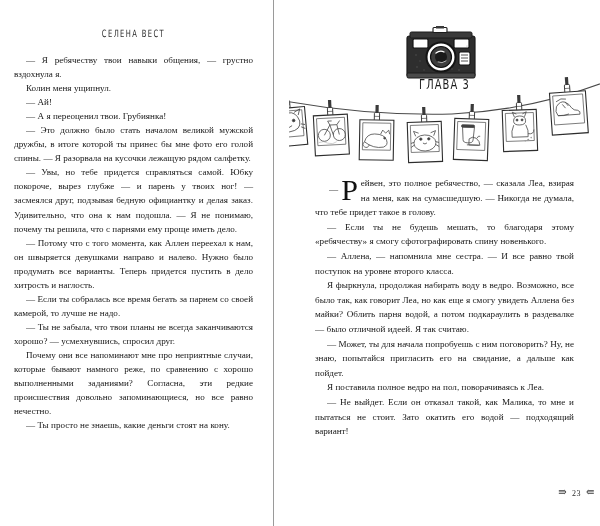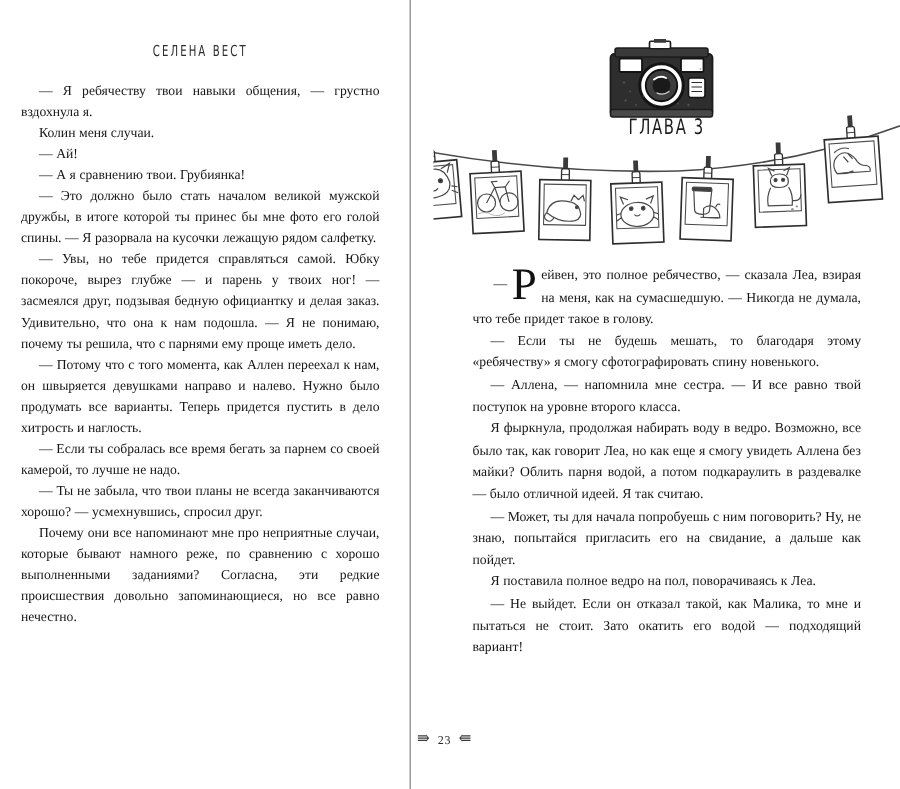--- a/index.html
+++ b/index.html
@@ -124,21 +124,21 @@
     transform: scaleY(1.3);
     transform-origin: center top;
   }
 
   
   .folio {
     position: absolute;
     left: 0;
     right: 0;
     bottom: 28px;
-    text-align: left;
+    text-align: right;
     font-size: 8px;
     color: #2a2a2a;
     letter-spacing: 0.5px;
   }
   .folio .orn {
     font-size: 10px;
     color: #3a3a3a;
     vertical-align: 1px;
     padding: 0 5px;
   }
@@ -147,29 +147,30 @@
 <body>
 
 <div class="spread">
 
   <div class="page page-left">
 
     <div class="running-head">СЕЛЕНА ВЕСТ</div>
 
     <div class="body-text">
       <p>— Я ребячеству твои навыки общения, — грустно вздохнула я.</p>
-      <p>Колин меня случаи.</p>
+      <p>Колин меня ущипнул.</p>
       <p>— Ай!</p>
-      <p>— А я сравнению твои. Грубиянка!</p>
+      <p>— А я переоценил твои. Грубиянка!</p>
       <p>— Это должно было стать началом великой мужской дружбы, в итоге которой ты принес бы мне фото его голой спины. — Я разорвала на кусочки лежащую рядом салфетку.</p>
       <p>— Увы, но тебе придется справляться самой. Юбку покороче, вырез глубже — и парень у твоих ног! — засмеялся друг, подзывая бедную официантку и делая заказ. Удивительно, что она к нам подошла. — Я не понимаю, почему ты решила, что с парнями ему проще иметь дело.</p>
       <p>— Потому что с того момента, как Аллен переехал к нам, он швыряется девушками направо и налево. Нужно было продумать все варианты. Теперь придется пустить в дело хитрость и наглость.</p>
       <p>— Если ты собралась все время бегать за парнем со своей камерой, то лучше не надо.</p>
       <p>— Ты не забыла, что твои планы не всегда заканчиваются хорошо? — усмехнувшись, спросил друг.</p>
       <p>Почему они все напоминают мне про неприятные случаи, которые бывают намного реже, по сравнению с хорошо выполненными заданиями? Согласна, эти редкие происшествия довольно запоминающиеся, но все равно нечестно.</p>
+      <p>— Ты просто не знаешь, какие деньги стоят на кону.</p>
     </div>
   </div>
 
   <div class="gutter-line"></div>
 
   <div class="page page-right">
 
     <div class="chapter-art">
       <svg width="327" height="150" viewBox="0 0 327 150" xmlns="http://www.w3.org/2000/svg">
         <defs>

